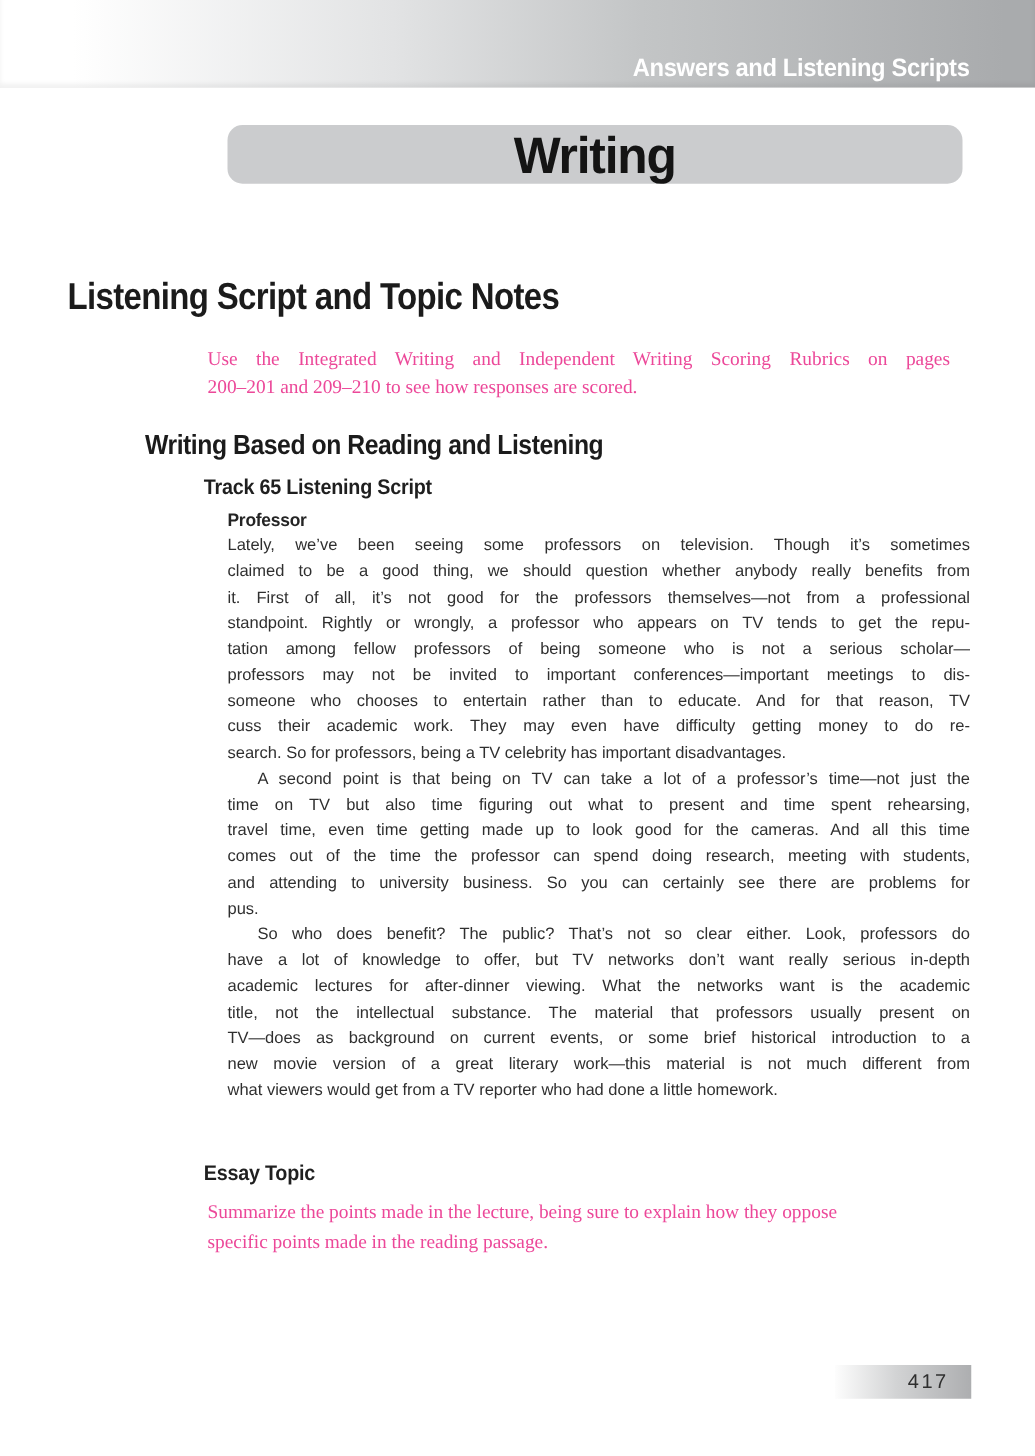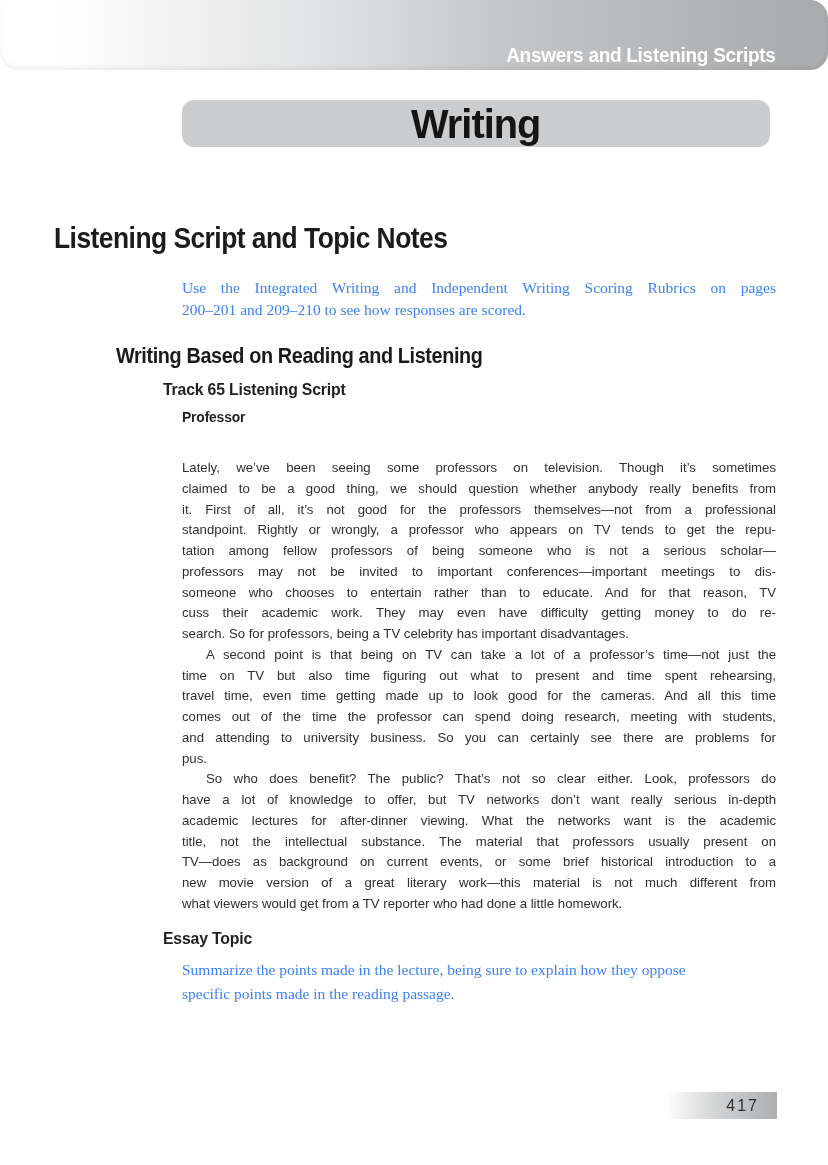--- a/index.html
+++ b/index.html
@@ -10,21 +10,20 @@
     position:relative;
     overflow:hidden;
   }
   .page { position:absolute; inset:0; width:828px; height:1165px; background:#ffffff; }
 
   
   .header-bar {
     position:absolute; left:0; top:0; width:828px; height:70px;
     background:linear-gradient(to right, #ffffff 7%, #e2e3e4 38%, #c3c5c6 62%, #a9abad 97%);
     box-shadow: inset 0 -3px 4px rgba(0,0,0,0.06);
-    border-radius: 18px;
   }
   .header-title {
     position:absolute; right:52px; top:44px;
     font-size:20px; font-weight:700; color:#ffffff;
     letter-spacing:-0.3px;
     transform:scaleX(0.95); transform-origin:right center;
     white-space:nowrap;
   }
 
   
@@ -41,23 +40,23 @@
 
   .section-title {
     position:absolute; left:54px; top:222px;
     font-size:30px; font-weight:700; color:#1b1b1b;
     letter-spacing:-0.6px; line-height:32px;
     transform:scaleX(0.88); transform-origin:left center;
     white-space:nowrap;
   }
 
   .serif-block {
-    position:absolute; left:182px; width:594px;
+    position:absolute; left:166px; width:594px;
     font-family:"Liberation Serif", serif;
-    font-size:15.5px; color:#3b82f6; line-height:22px;
+    font-size:15.5px; color:#ec4899; line-height:22px;
   }
   .intro-block { top:277px; }
   .essay-block { top:958px; line-height:24px; }
 
   .subsection-title {
     position:absolute; left:116px; top:343px;
     font-size:22px; font-weight:700; color:#1b1b1b;
     letter-spacing:-0.4px;
     transform:scaleX(0.9); transform-origin:left center;
     white-space:nowrap;
@@ -72,21 +71,21 @@
   .speaker-label {
     position:absolute; left:182px; top:409px;
     font-size:14.5px; font-weight:700; color:#242424;
     letter-spacing:-0.2px;
     transform:scaleX(0.96); transform-origin:left center;
     white-space:nowrap;
   }
 
   .script-block {
     position:absolute; left:182px; top:426px; width:594px;
-    font-size:13.2px; color:#2f2f2f; line-height:20.75px;margin-top:32px;
+    font-size:13.2px; color:#2f2f2f; line-height:20.75px;
   }
 
   .jline { text-align:justify; text-align-last:justify; }
   .jline.last { text-align-last:left; }
   .para.indent .jline:first-child { text-indent:24px; }
 
   .essay-heading {
     position:absolute; left:163px; top:929px;
     font-size:17px; font-weight:700; color:#1f1f1f;
     letter-spacing:-0.2px;

